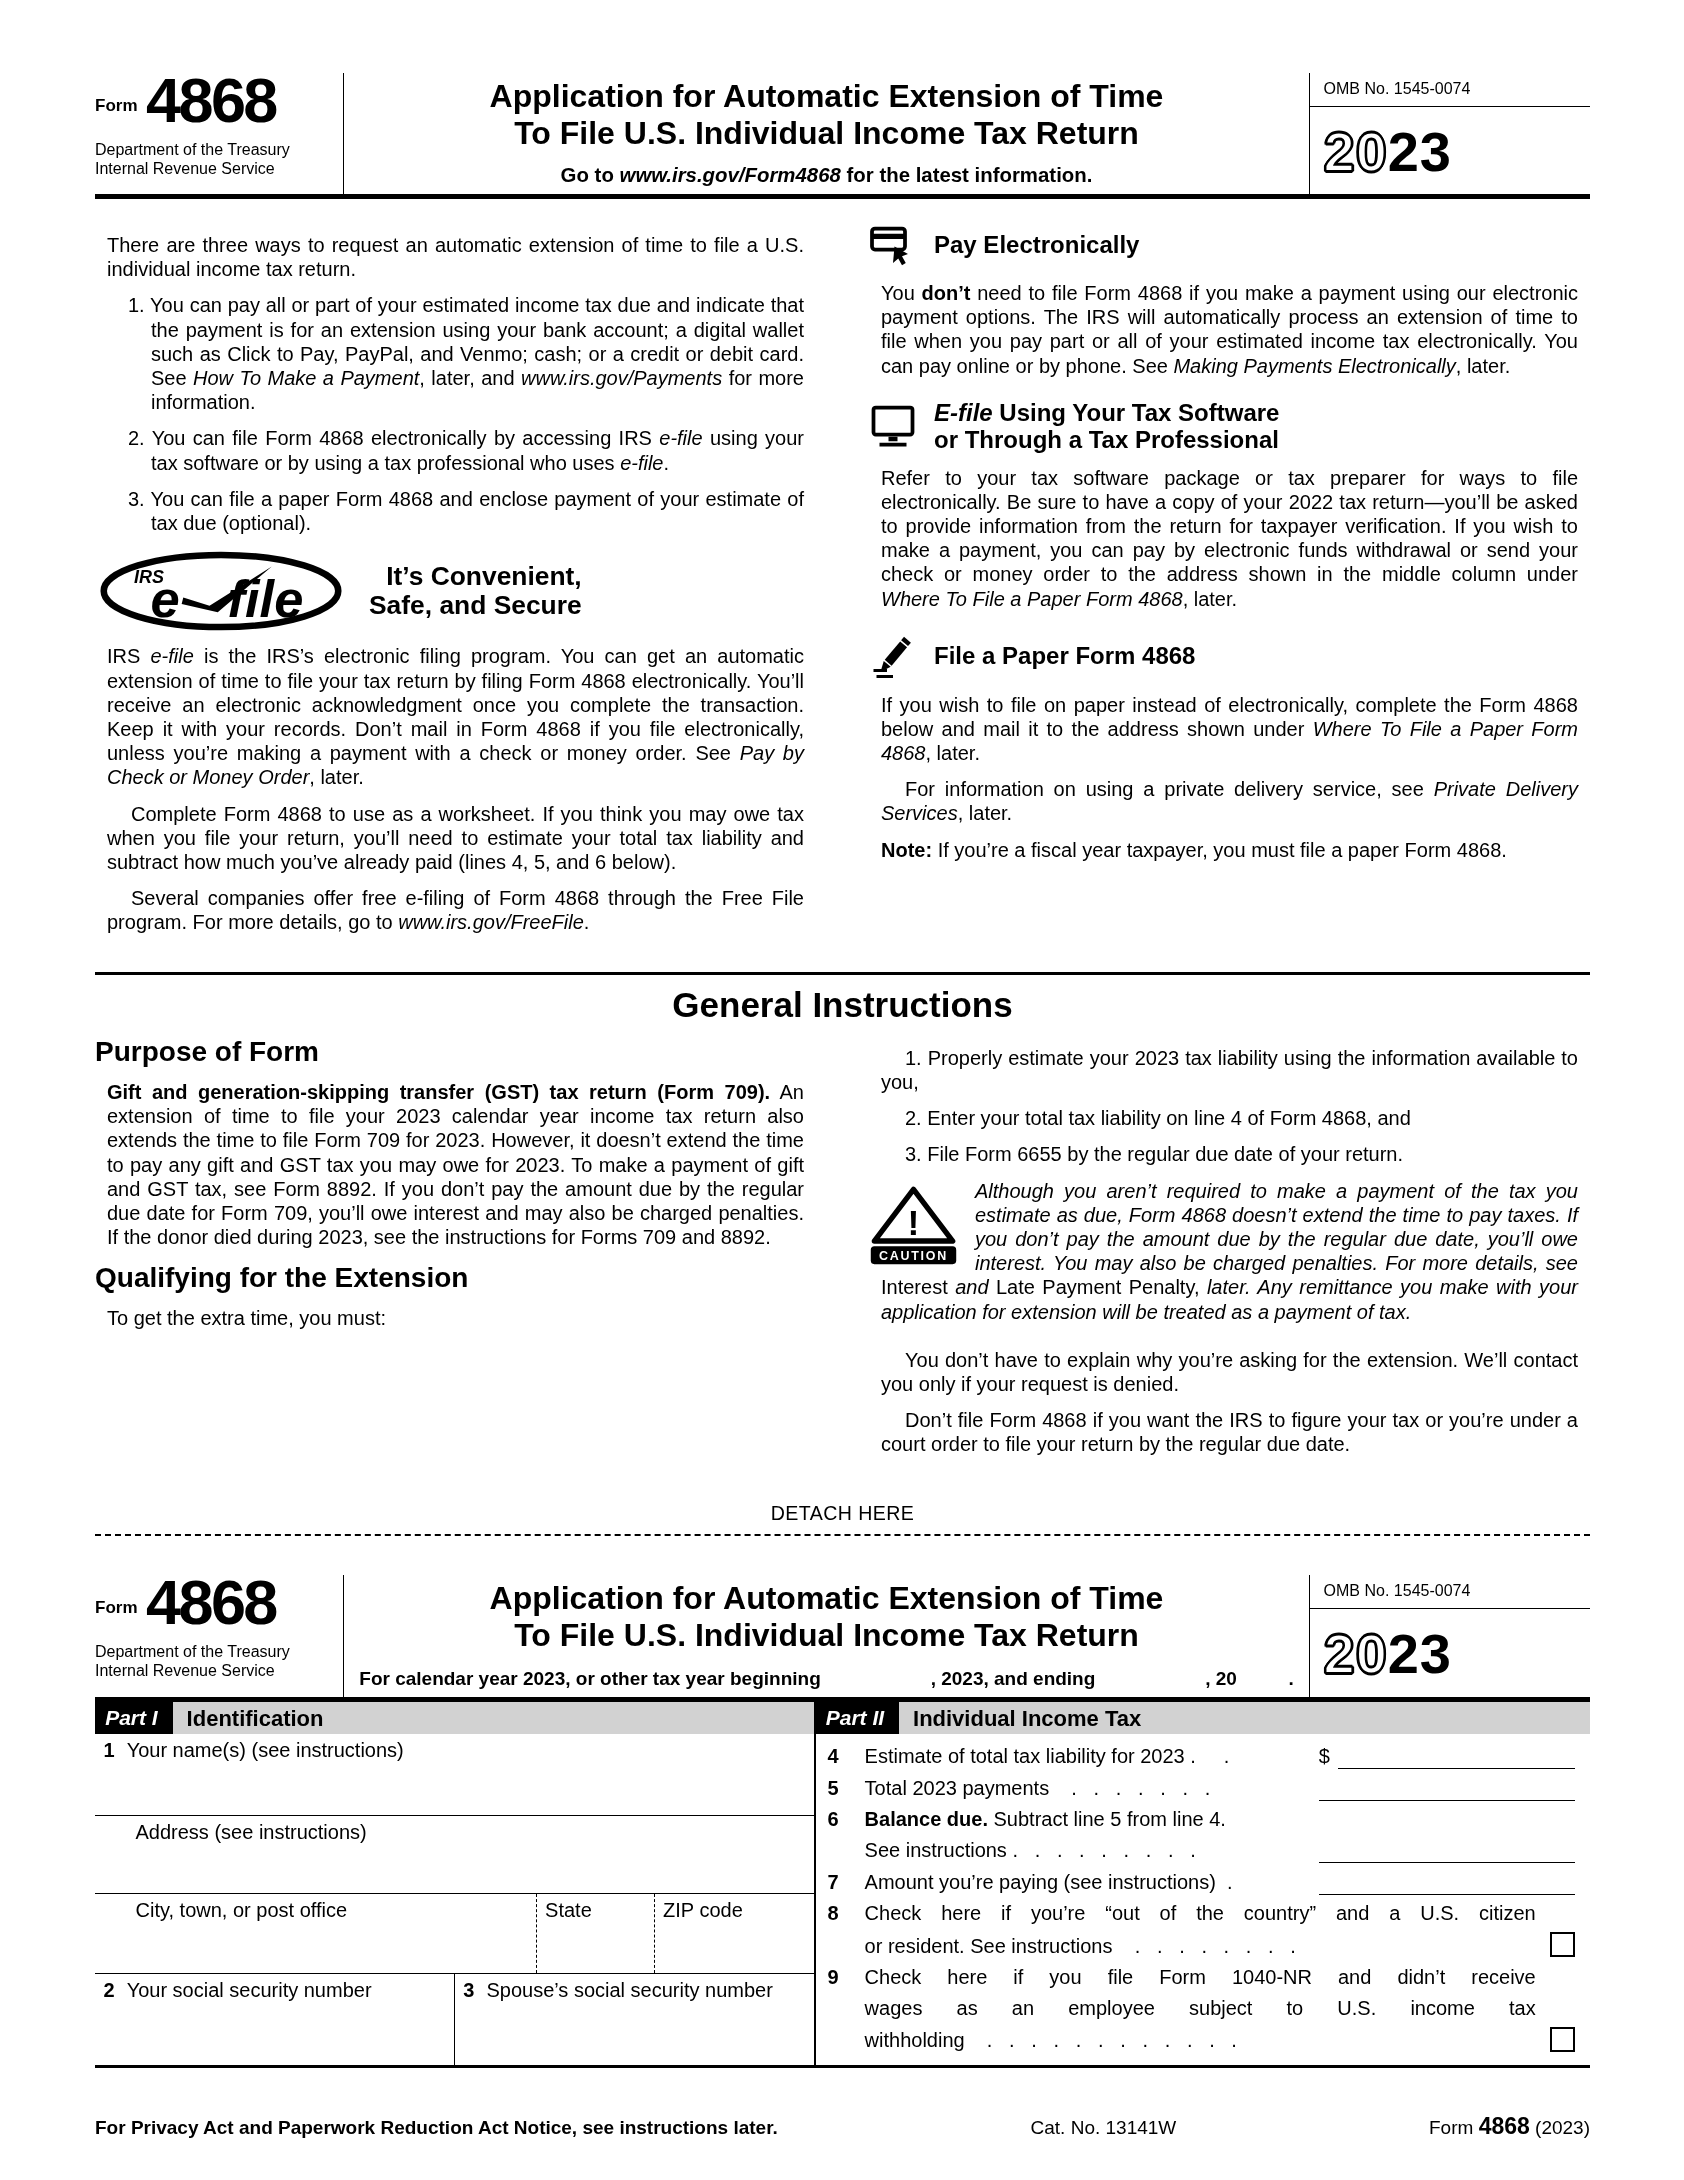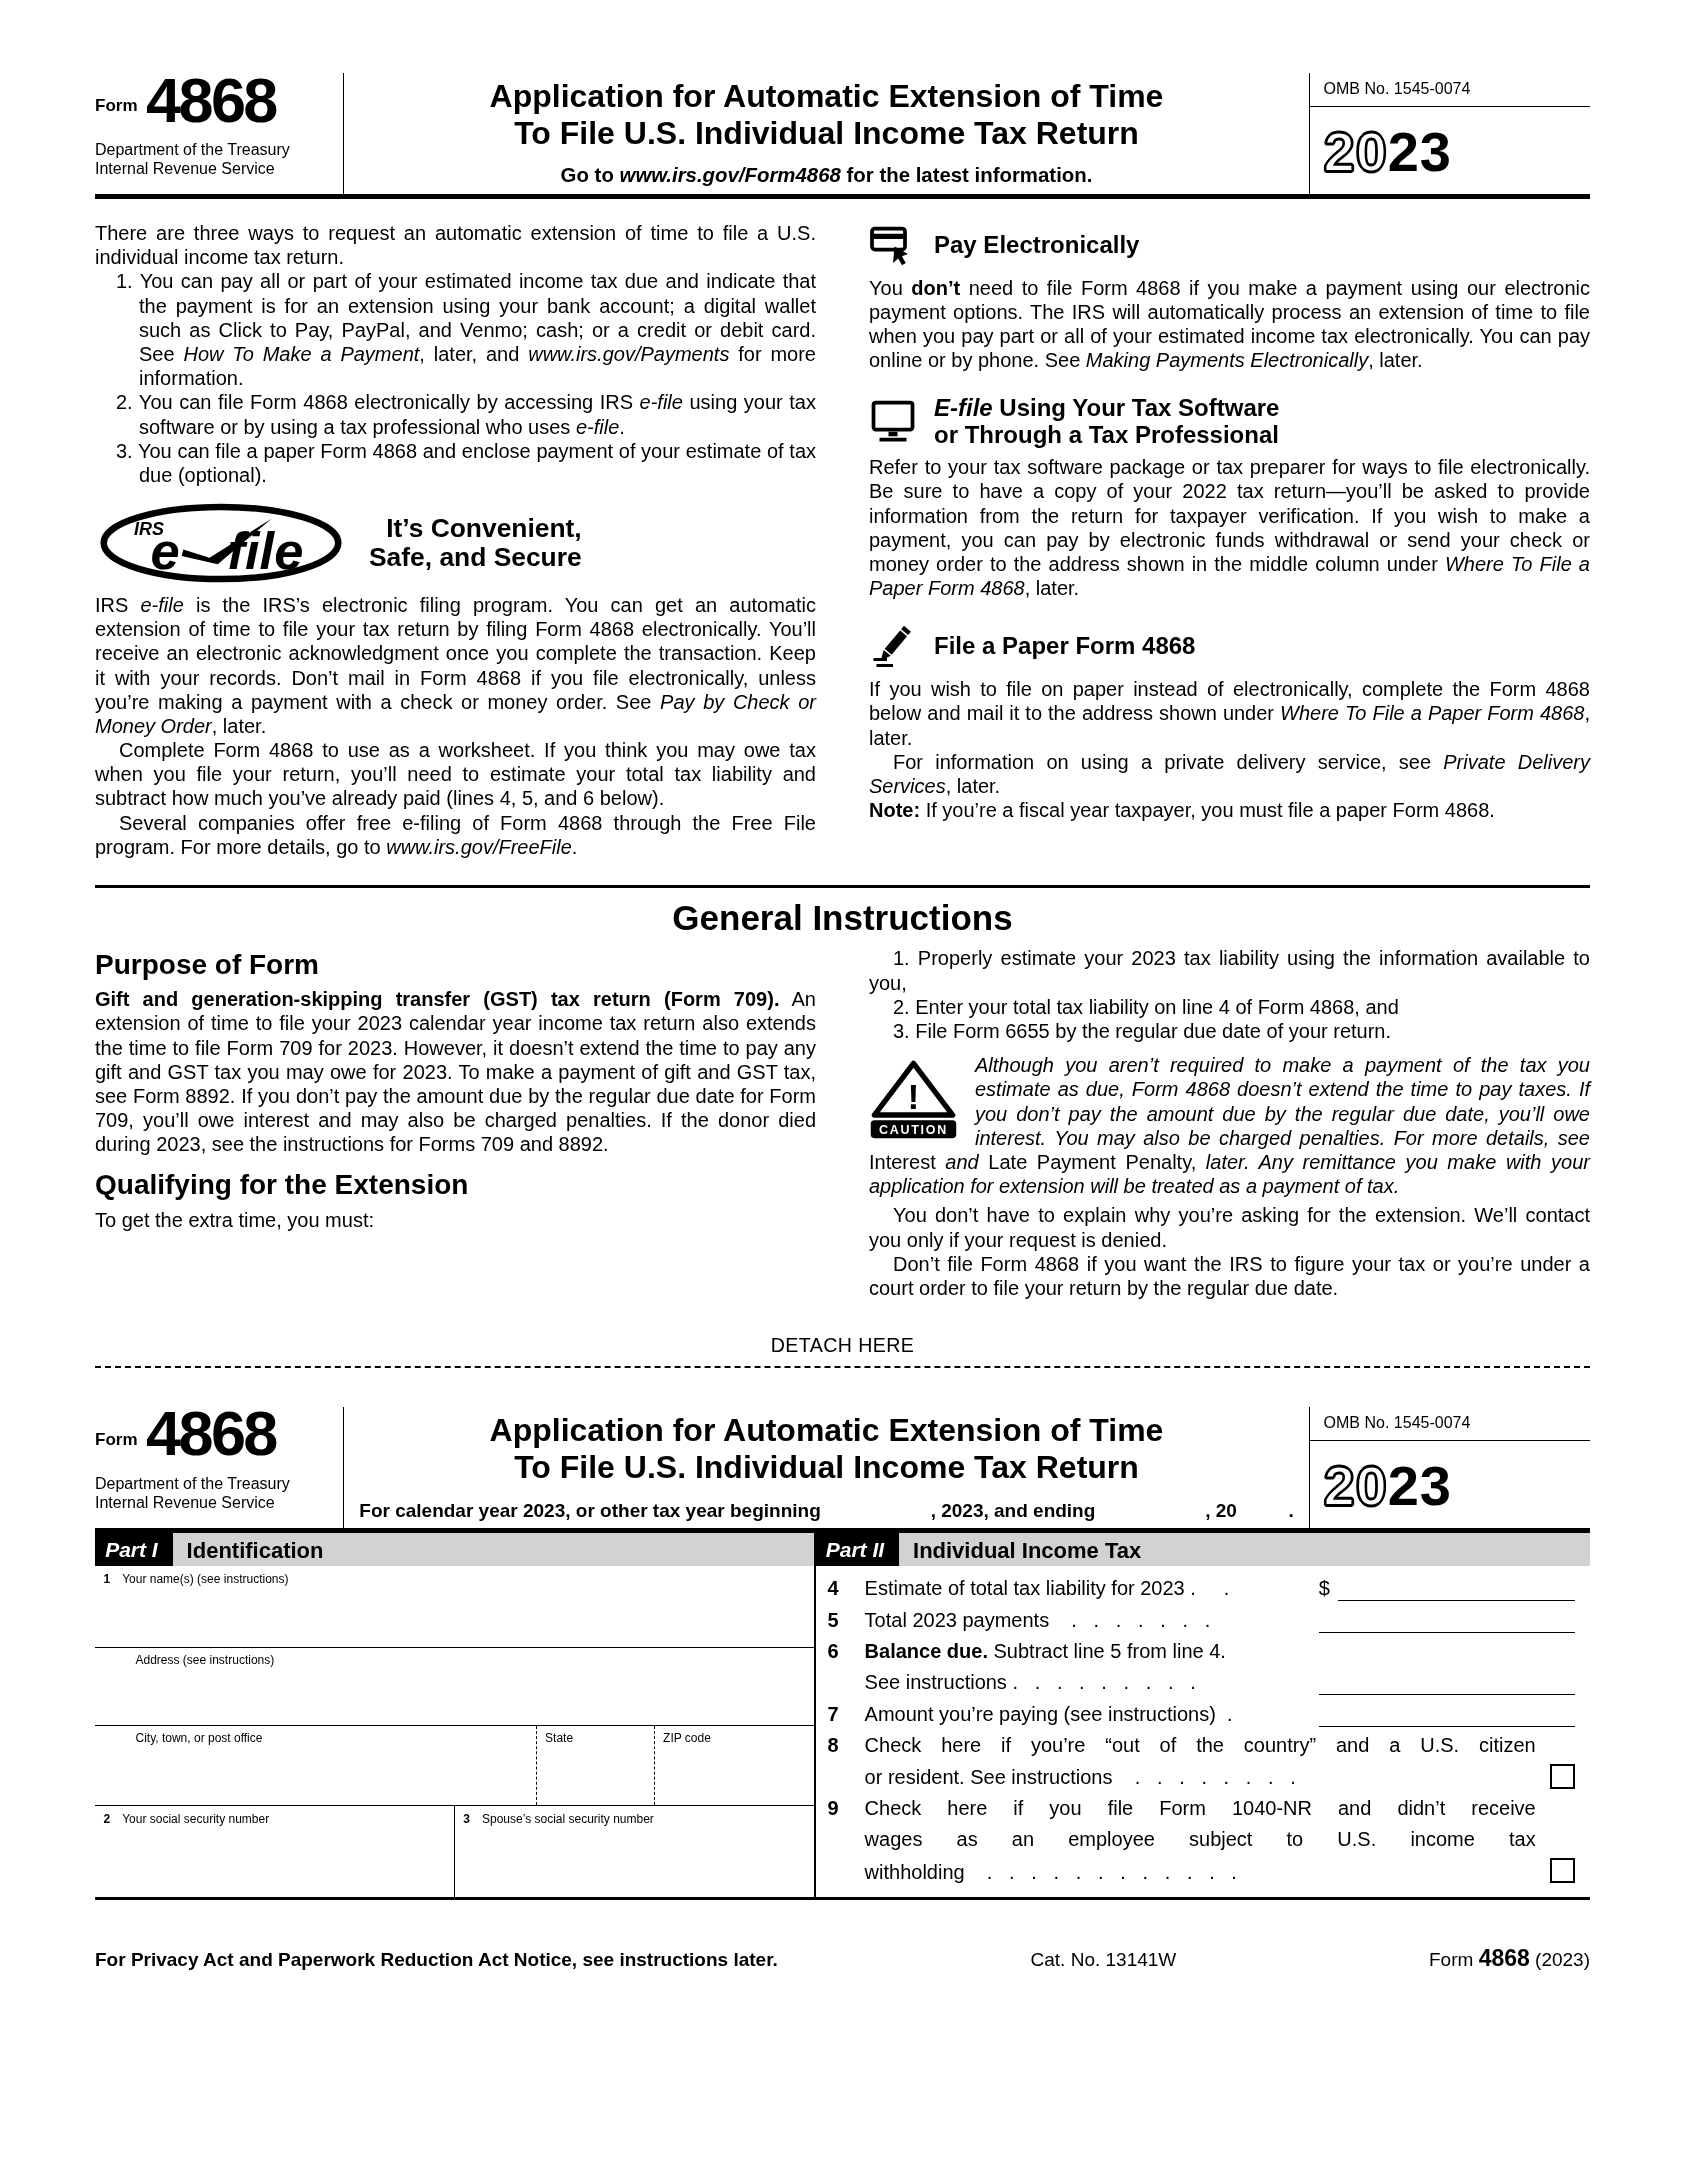--- a/index.html
+++ b/index.html
@@ -20,21 +20,21 @@
   .hdr-right { width: 281px; flex: none; border-left: 1.7px solid #000; display: flex; flex-direction: column; }
   .omb { font-size: 16px; padding: 6.8px 0 8.5px 13.6px; border-bottom: 1.7px solid #000; }
   .year-box { flex: 1; display: flex; align-items: center; padding: 5.1px 0 3.4px 13.6px; }
   .year { font-size: 56px; font-weight: 700; letter-spacing: 0.9px; line-height: 1; }
   .yr-outline { color: #fff; -webkit-text-stroke: 2.1px #000; text-shadow: -1.7px 0 #000, 1.7px 0 #000, 0 -1.7px #000, 0 1.7px #000; }
   .yr-solid { color: #000; }
 
   
   .cols { display: flex; gap: 53px; margin-top: 22px; }
   .col { flex: 1; min-width: 0; font-size: 20px; line-height: 1.21; text-align: justify; }
-  .col p { margin: 0; }
+  .col p { margin: 12px; }
   .p-ind { text-indent: 24px; }
   .way { padding-left: 44px; text-indent: -23px; }
 
   .efile-row { display: flex; align-items: center; gap: 22px; margin: 15.3px 0 8.5px; }
   .efile-logo { width: 252px; height: 82px; flex: none; }
   .efile-head { font-size: 26.4px; font-weight: 700; line-height: 1.12; text-align: right; }
 
   .rsec { margin-bottom: 22px; }
   .rsec-head { display: flex; align-items: center; gap: 17px; margin-bottom: 6.8px; }
   .rsec-icon { width: 48px; height: 48px; flex: none; }
@@ -65,21 +65,21 @@
   .pbar-left { width: 48.2%; flex: none; border-right: 2.1px solid #000; }
   .pbar-right { flex: 1; min-width: 0; }
   .pbar-inner { display: flex; align-items: stretch; background: #d2d2d2; }
   .pchip { background: #000; color: #fff; font-size: 21px; font-weight: 700; font-style: italic; padding: 4.3px 15.3px 4.3px 10.2px; }
   .ptitle { font-size: 22px; font-weight: 700; padding: 4.3px 0 0 13.6px; }
 
   .fbody { display: flex; border-bottom: 3.4px solid #000; }
   .fb-left { width: 48.2%; flex: none; border-right: 2.1px solid #000; display: flex; flex-direction: column; }
   .fb-right { flex: 1; min-width: 0; display: flex; flex-direction: column; padding: 5.1px 8.5px 10.2px 0; }
 
-  .flabel { font-size: 12px; }
+  .flabel { font-size: 20px; }
   .fnum { font-weight: 700; margin-right: 12px; }
   .frow { border-bottom: 1.7px solid #000; padding: 5.1px 8.5px; }
   .frow-name { min-height: 82px; }
   .frow-addr { min-height: 78px; }
   .indent-label { padding-left: 32px; }
   .city-row { display: flex; border-bottom: 1.7px solid #000; min-height: 80px; }
   .city-cell { flex: 1; padding: 5.1px 8.5px; }
   .state-cell { width: 118px; flex: none; border-left: 1.7px dashed #000; padding: 5.1px 8.5px; }
   .zip-cell { width: 160px; flex: none; border-left: 1.7px dashed #000; padding: 5.1px 8.5px; }
   .ssn-row { display: flex; flex: 1; min-height: 73px; }

